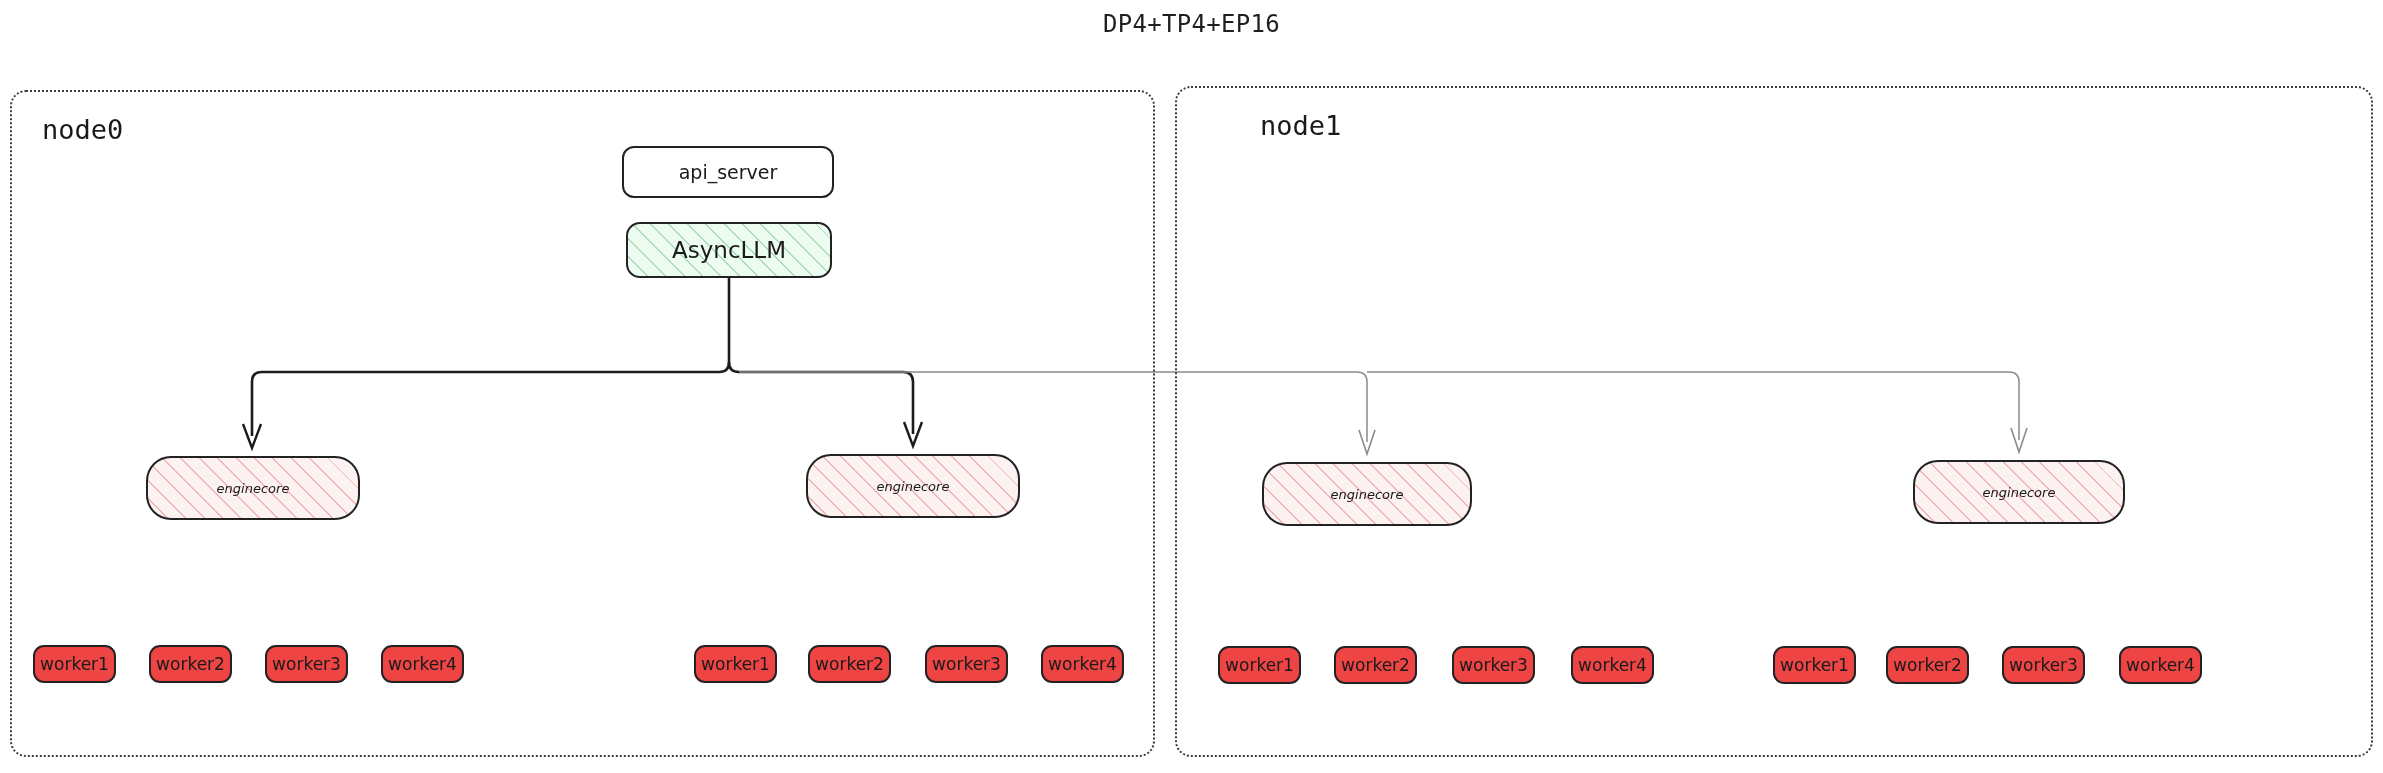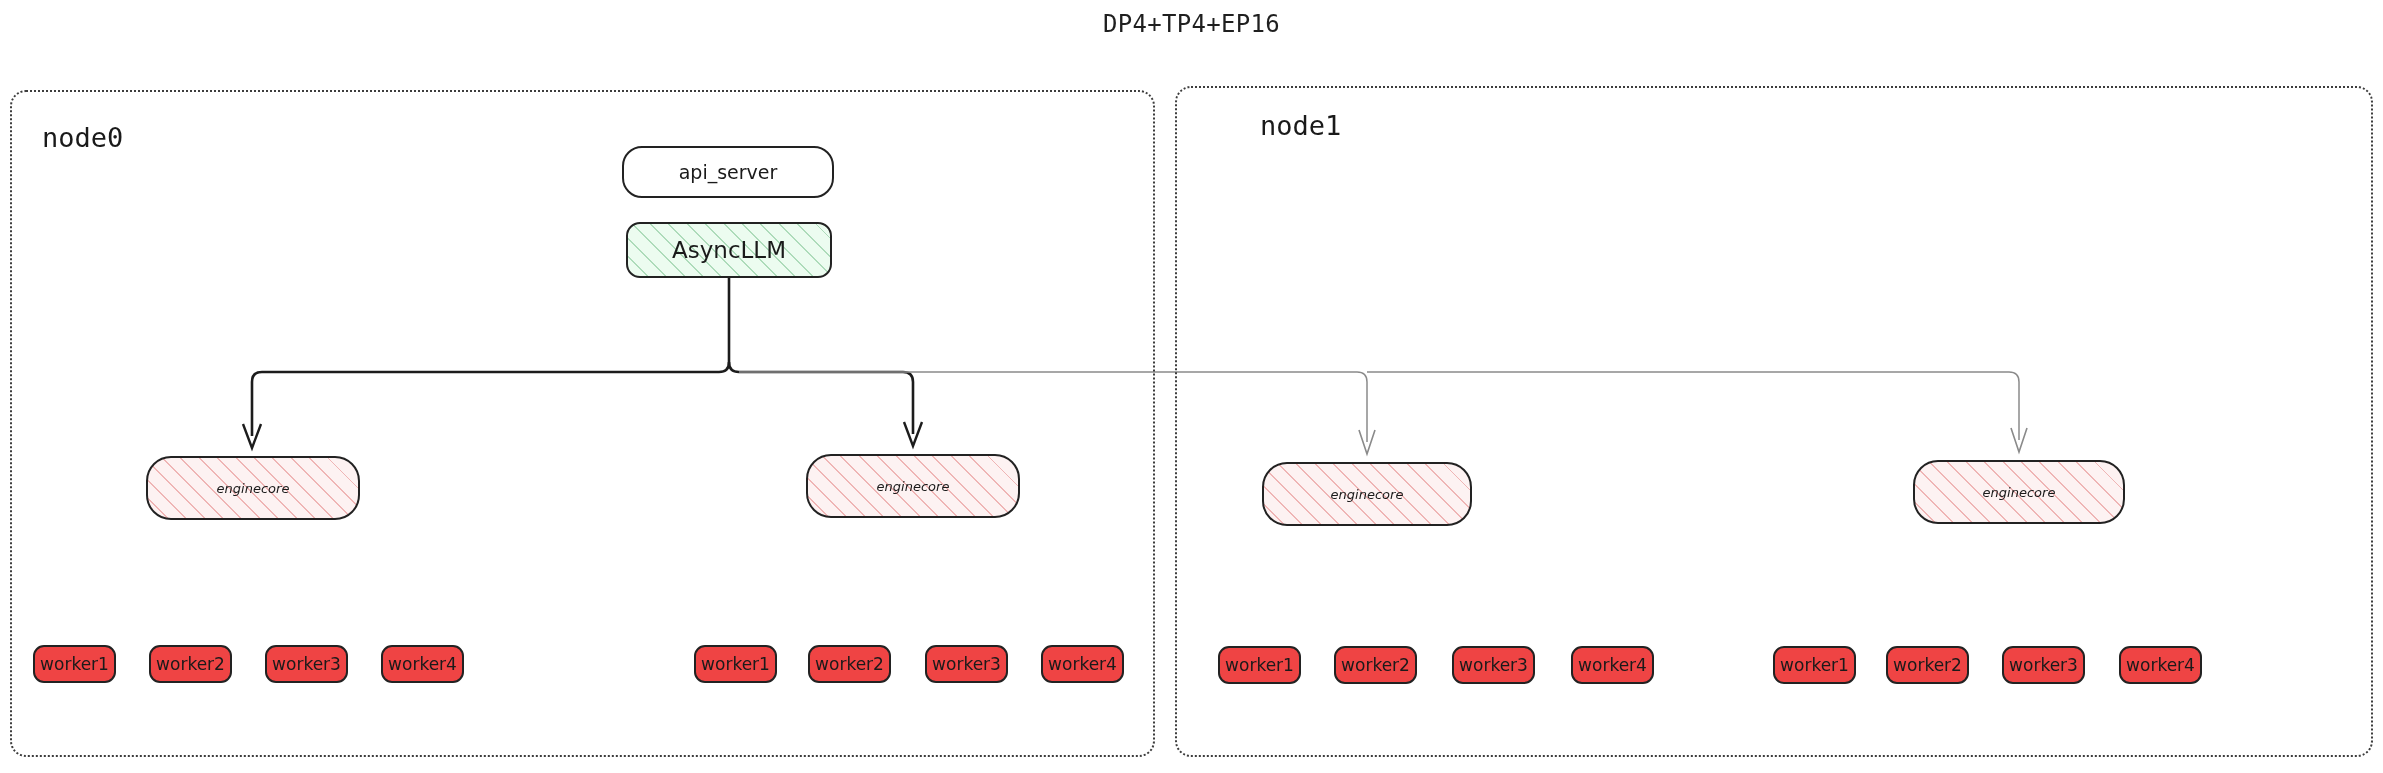--- a/index.html
+++ b/index.html
@@ -61,21 +61,21 @@
     display: flex;
     align-items: center;
     justify-content: center;
     background: #ffffff;
     color: #1a1a1a;
     white-space: pre;
   }
 
   .box-apiserver {
     font-size: 19px;
-    border-radius: 20px;
+    border-radius: 12px;
     background: #ffffff;
   }
 
   .box-asyncllm {
     font-size: 23px;
     border-radius: 14px;
     background:
       repeating-linear-gradient(
         45deg,
         rgba(60, 170, 90, 0.42) 0px,
@@ -146,21 +146,21 @@
     <path class="arrow-dark" d="M 904 422 L 913 446 L 922 422"></path>
 
     <path class="edge-light" d="M 739 372 L 1357 372 Q 1367 372 1367 382 L 1367 442"></path>
     <path class="arrow-light" d="M 1359 430 L 1367 454 L 1375 430"></path>
 
     <path class="edge-light" d="M 1367 372 L 2009 372 Q 2019 372 2019 382 L 2019 440"></path>
     <path class="arrow-light" d="M 2011 428 L 2019 452 L 2027 428"></path>
   </svg>
 
   <div class="node-container" style="left:10px; top:90px; width:1145px; height:667px;"></div>
-  <div class="node-label" style="left:42px; top:114px;margin-top:8px;">node0</div>
+  <div class="node-label" style="left:42px; top:114px;">node0</div>
 
   <div class="box box-apiserver" style="left:622px; top:146px; width:212px; height:52px;">api_server</div>
   <div class="box box-asyncllm" style="left:626px; top:222px; width:206px; height:56px;">AsyncLLM</div>
 
   <div class="box box-enginecore" style="left:146px; top:456px; width:214px; height:64px;">enginecore</div>
   <div class="box box-enginecore" style="left:806px; top:454px; width:214px; height:64px;">enginecore</div>
 
   <div class="box box-worker" style="left:33px; top:645px; width:83px; height:38px;">worker1</div>
   <div class="box box-worker" style="left:149px; top:645px; width:83px; height:38px;">worker2</div>
   <div class="box box-worker" style="left:265px; top:645px; width:83px; height:38px;">worker3</div>

